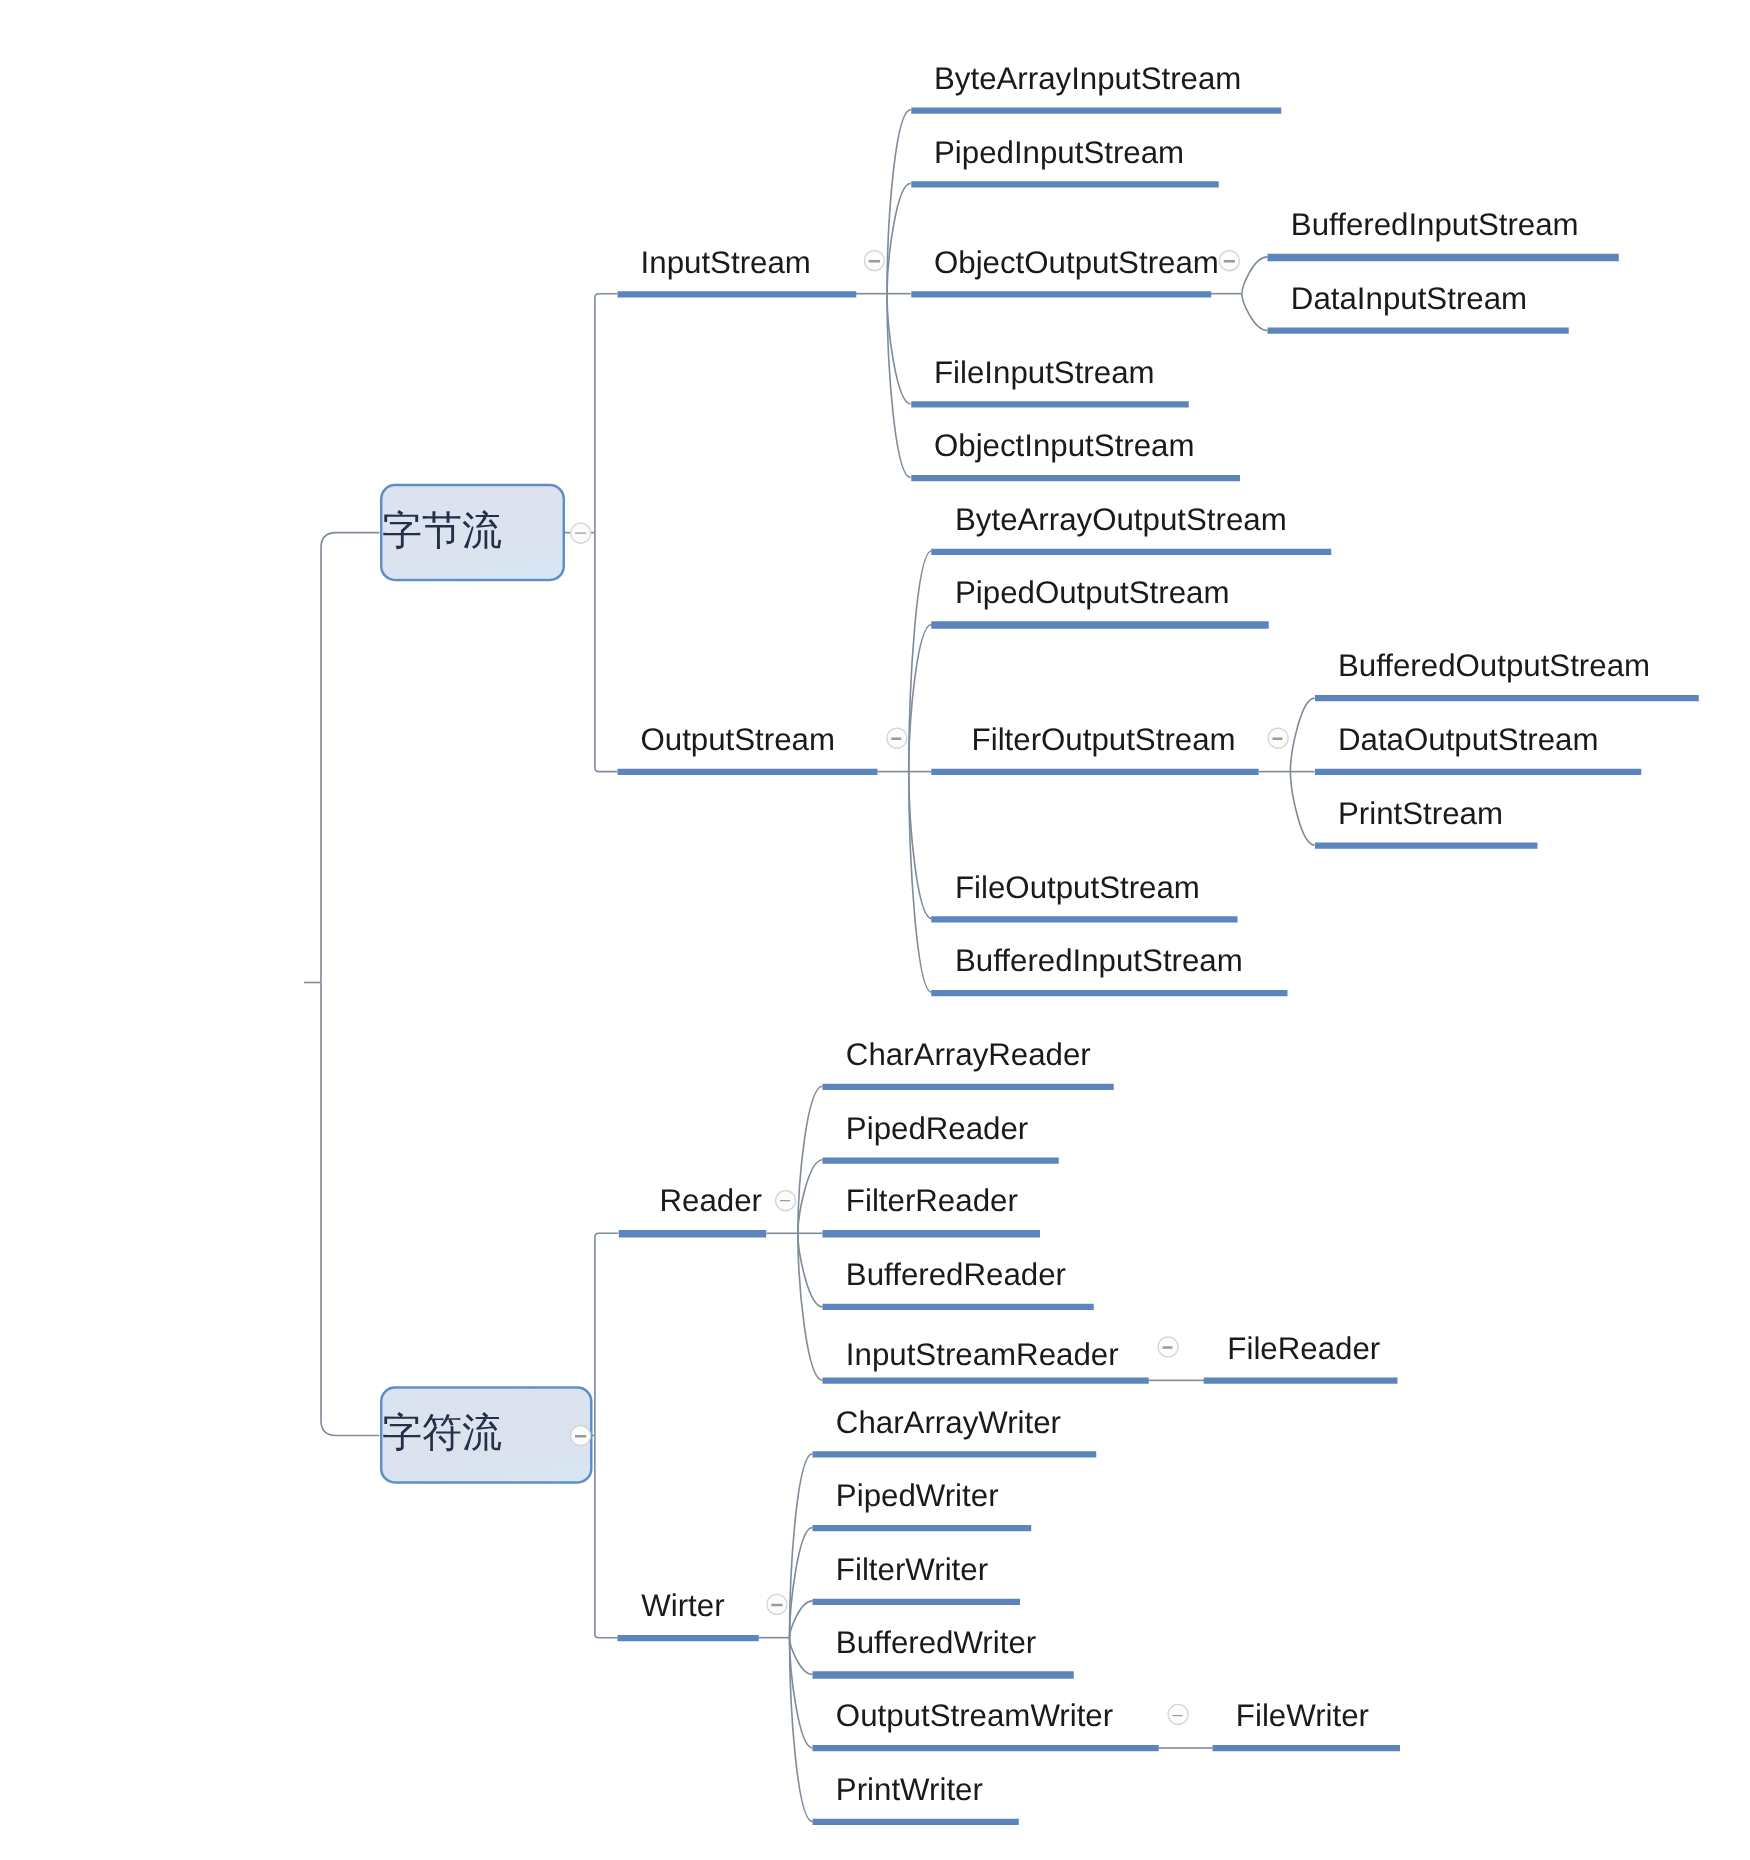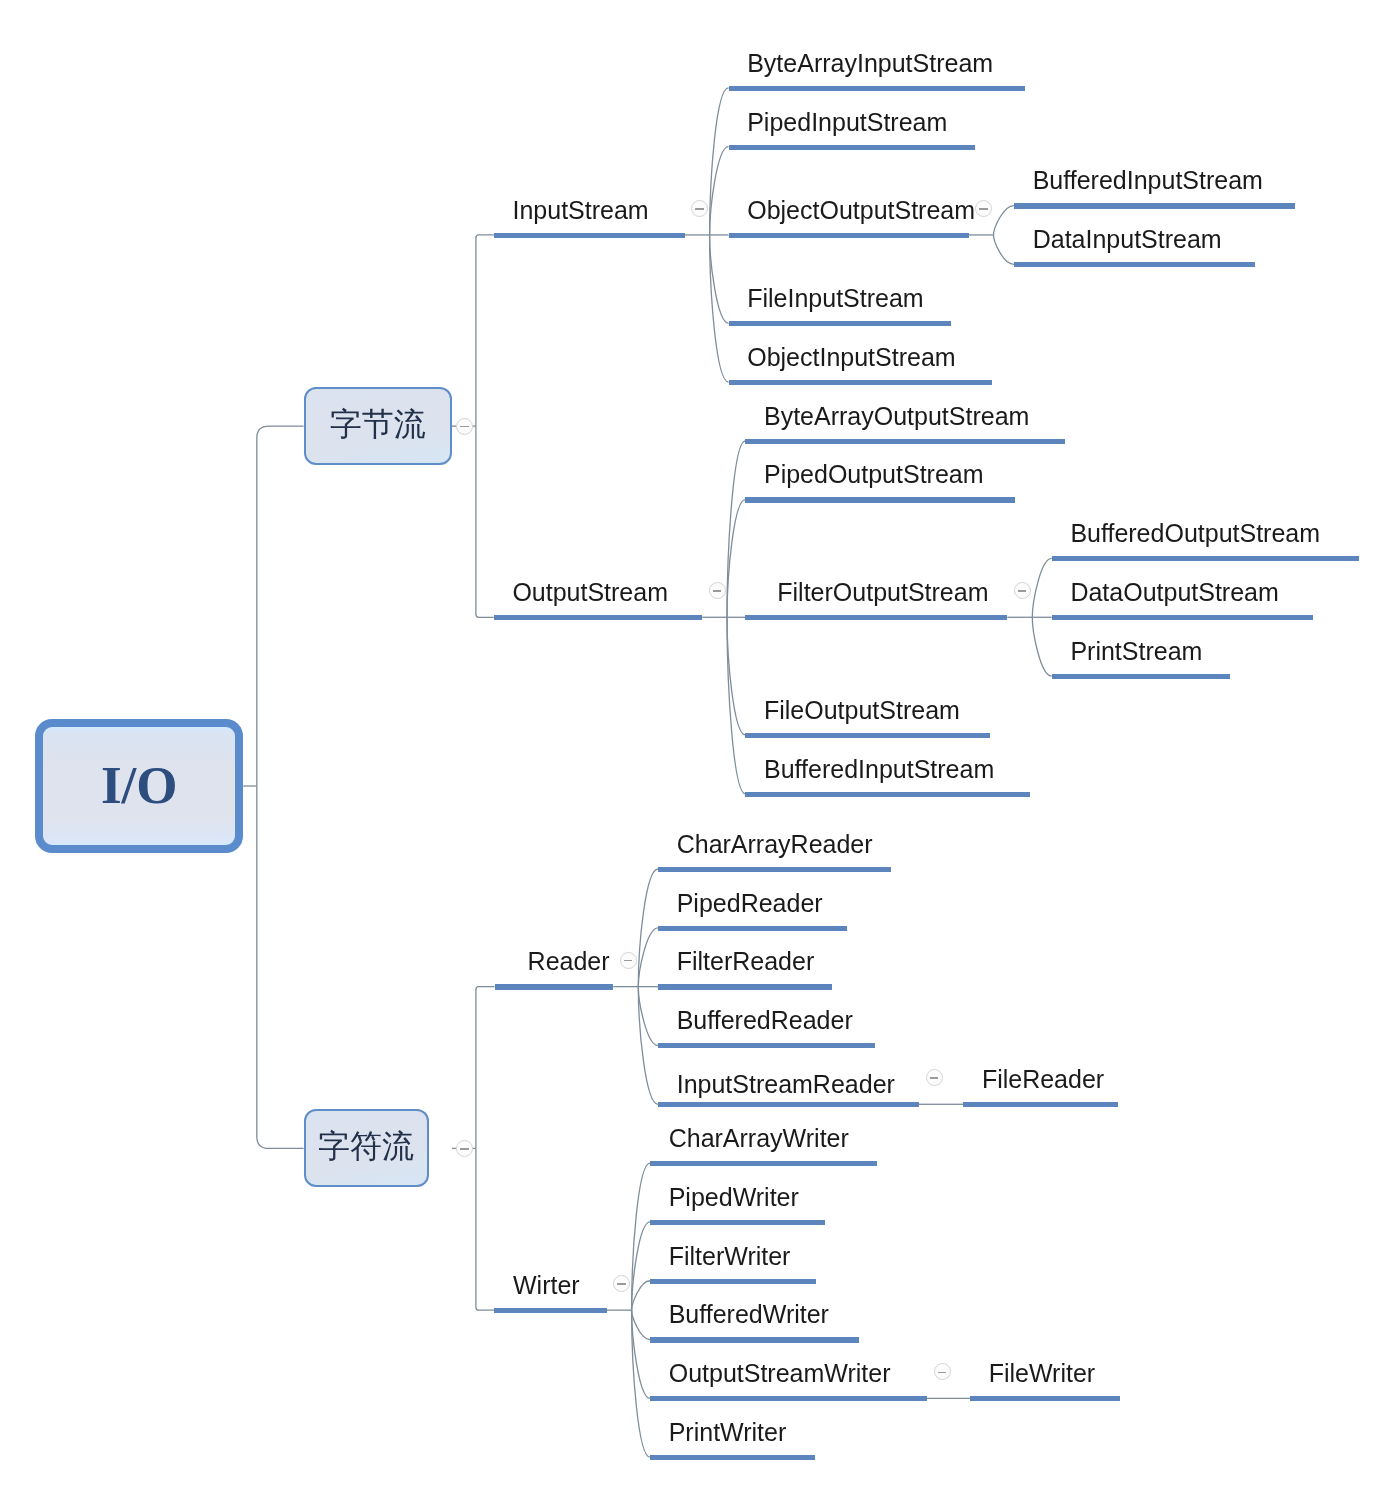--- a/index.html
+++ b/index.html
@@ -8,21 +8,21 @@
   #wires{position:absolute;left:0;top:0;width:1400px;height:1488px;}
   .node{position:absolute;}
   .node .lbl{position:absolute;white-space:nowrap;font-size:25px;color:#1a1a1a;line-height:28px;}
   .node .bar{position:absolute;background:#5c85be;}
   .rootbox{position:absolute;box-sizing:border-box;border:8.6px solid #5a8bcd;border-radius:17px;
            background:linear-gradient(180deg,#d4e7fc 0%,#d9e4f2 6%,#dee3ee 30%,#dfe3ed 75%,#dce6f7 95%,#d6e8fd 100%);}
   .rootbox .rtxt{position:absolute;left:0;right:0;text-align:center;
                  font-family:"Liberation Serif",serif;font-weight:bold;color:#2c4d7d;}
   .lvlbox{position:absolute;box-sizing:border-box;border:2.6px solid #5f8dc7;border-radius:12px;
           background:linear-gradient(170deg,#dbe3f0 0%,#dce2ee 45%,#dbe3ef 70%,#d6e6f5 100%);}
-  .lvlbox .btxt{position:absolute;left:0;right:0;text-align:center;color:#223049;
+  .lvlbox .btxt{position:absolute;left:0;right:0;text-align:left;color:#223049;
                 font-family:"Liberation Sans",sans-serif;}
   .tog{position:absolute;width:17px;height:17px;border-radius:50%;border:1px solid #d4d4d4;
        background:#fcfcfc;box-sizing:border-box;}
   .tog i{position:absolute;left:3.4px;right:3.4px;top:7.2px;height:1.5px;background:#9a9a9a;display:block;}
 </style>
 </head>
 <body>
 
 <div id="canvas">
   <svg id="wires" viewBox="0 0 1400 1488">
@@ -65,27 +65,24 @@
       <path d="M606.6 1310.15 L631.6 1310.15" fill="none" stroke="#7f8c9a" stroke-width="1.3" stroke-linecap="butt"></path>
       <path d="M631.6 1310.15 C631.6 1251.33,638.04 1163.1,650 1163.1" fill="none" stroke="#7f8c9a" stroke-width="1.3" stroke-linecap="butt"></path>
       <path d="M631.6 1310.15 C631.6 1283.1628492727273,638.9059709090909 1221.92,650 1221.92" fill="none" stroke="#7f8c9a" stroke-width="1.3" stroke-linecap="butt"></path>
       <path d="M631.6 1310.15 C631.6 1304.268,639.88 1280.74,650 1280.74" fill="none" stroke="#7f8c9a" stroke-width="1.3" stroke-linecap="butt"></path>
       <path d="M631.6 1310.15 C631.6 1316.0320000000002,639.88 1339.56,650 1339.56" fill="none" stroke="#7f8c9a" stroke-width="1.3" stroke-linecap="butt"></path>
       <path d="M631.6 1310.15 C631.6 1337.137150727273,638.9059709090909 1398.38,650 1398.38" fill="none" stroke="#7f8c9a" stroke-width="1.3" stroke-linecap="butt"></path>
       <path d="M631.6 1310.15 C631.6 1368.97,638.04 1457.2,650 1457.2" fill="none" stroke="#7f8c9a" stroke-width="1.3" stroke-linecap="butt"></path>
       <path d="M927 1398.38 L952 1398.38" fill="none" stroke="#7f8c9a" stroke-width="1.3" stroke-linecap="butt"></path>
       <path d="M952 1398.38 L970 1398.38" fill="none" stroke="#7f8c9a" stroke-width="1.3" stroke-linecap="butt"></path>
     </svg>
-<div class="rootbox" style="left: 35.2px; top: 719px; width: 208.1px; height: 134px;">
-      <div class="rtxt" style="font-size: 53px; top: 28px;">I/O</div>
-    </div>
     <div class="lvlbox" style="left: 303.5px; top: 387.1px; width: 148.5px; height: 78px;">
       <div class="btxt" style="font-size: 32px; top: 14px;">字节流</div>
     </div>
-    <div class="lvlbox" style="left: 303.5px; top: 1109.4px; width: 125px; height: 78px;">
+    <div class="lvlbox" style="left: 303.5px; top: 1109.4px; width: 170px; height: 78px;">
       <div class="btxt" style="font-size: 32px; top: 14px;">字符流</div>
     </div>
     <div class="tog" style="left: 456px; top: 417.6px;">
       <i></i>
     </div>
     <div class="node" style="left: 493.8px; top: 195.75px;">
       <div class="lbl" style="left: 18.7px; top: 0px;">InputStream</div>
       <div class="bar" style="left: 0px; top: 37.05px; width: 190.8px; height: 5.2px;"></div>
     </div>
     <div class="tog" style="left: 691.1px; top: 199.95px;">

